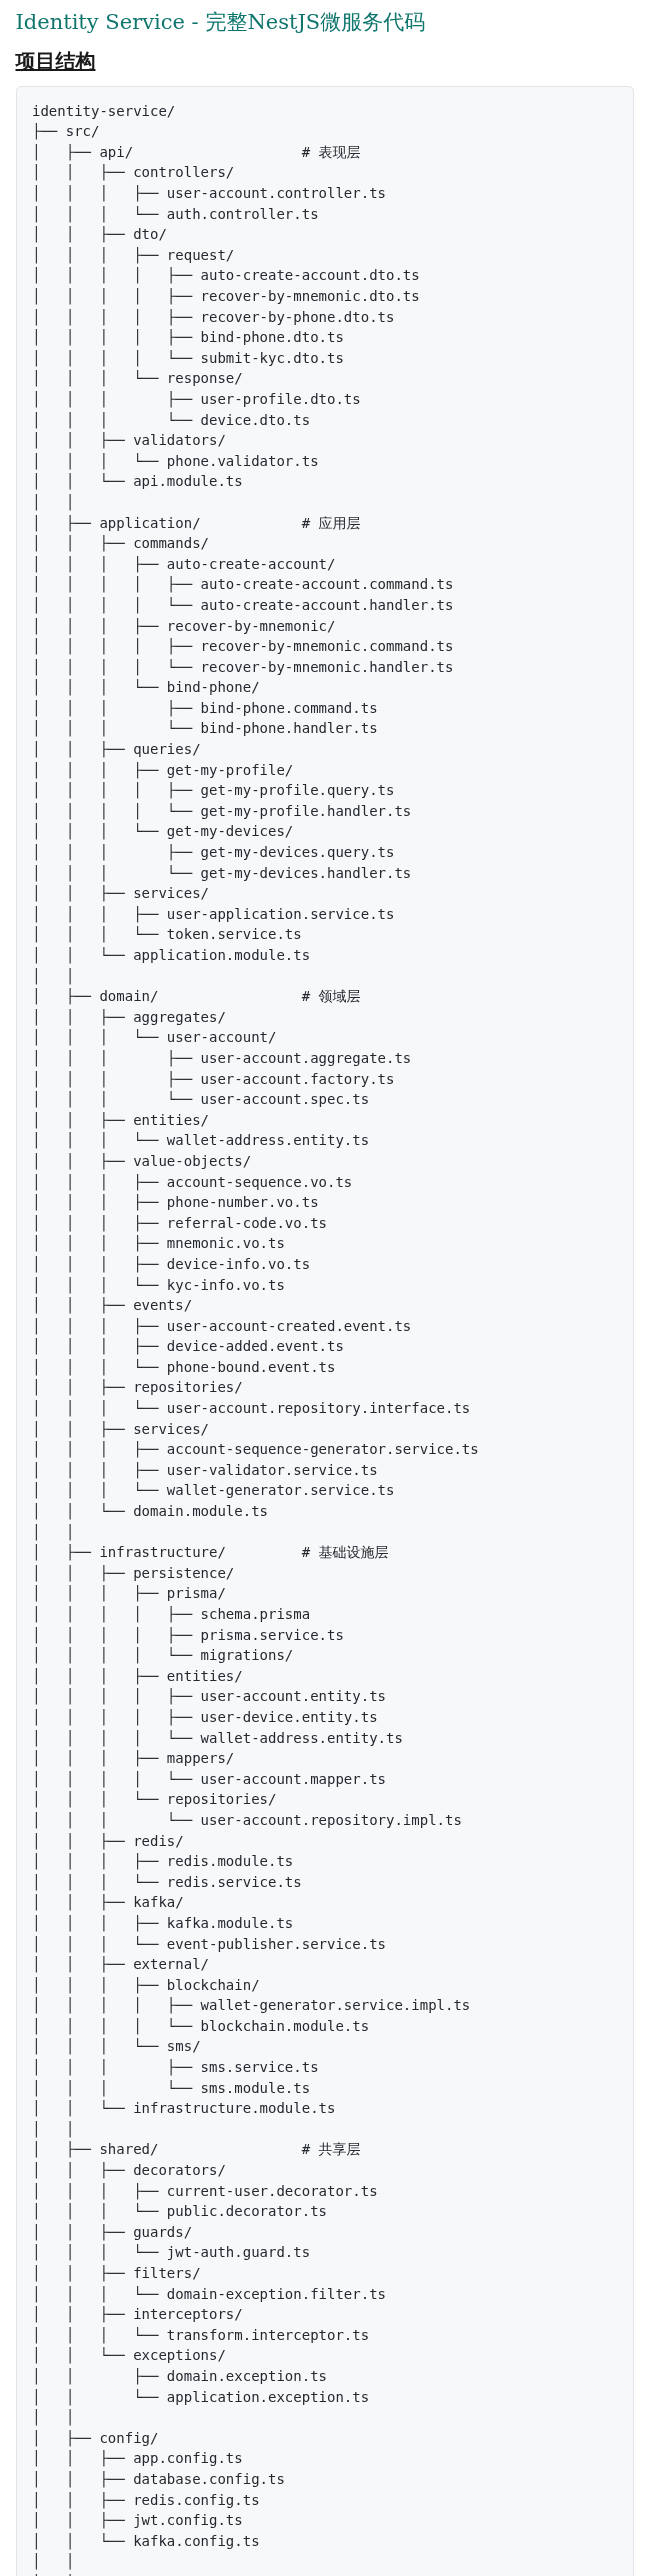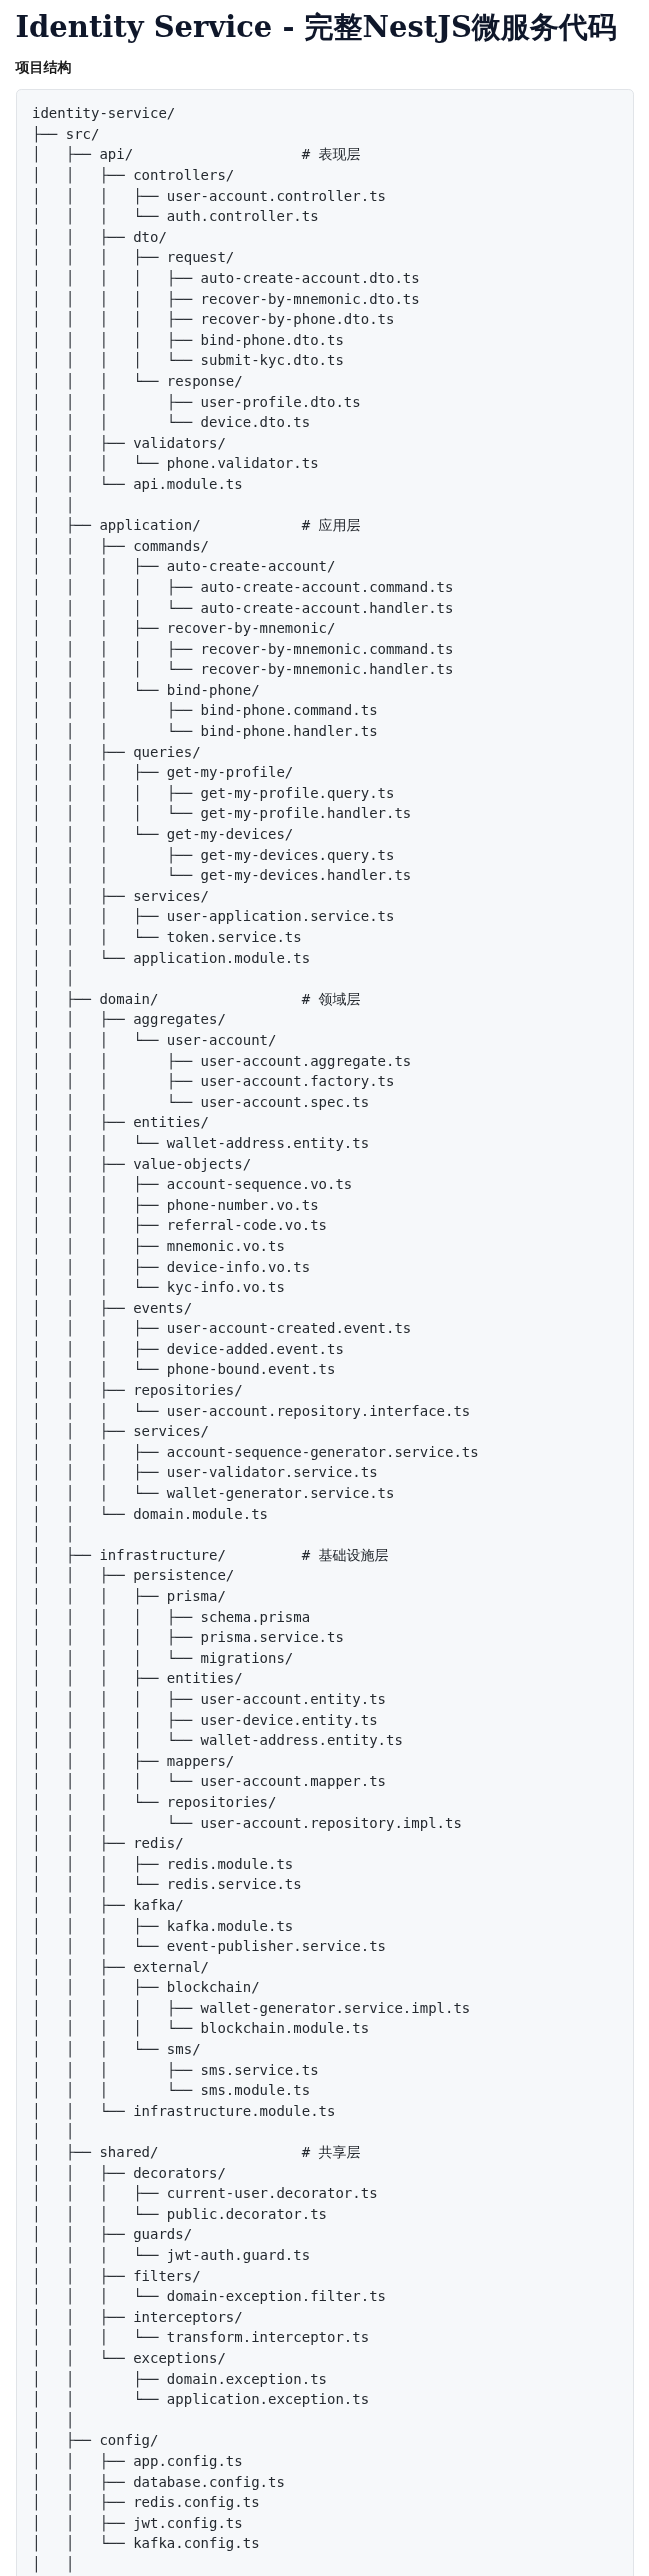--- a/index.html
+++ b/index.html
@@ -7,33 +7,34 @@
   html, body {
     background: #ffffff;
     font-family: "Liberation Sans", sans-serif;
   }
   .page {
     width: 649px;
     padding: 9.3px 15.5px 6.2px 15.5px;
   }
   .page-title {
     font-family: "DejaVu Serif", "Liberation Serif", serif;
-    font-size: 29px;
+    font-size: 21px;
     line-height: 1.3;
-    font-weight: 700;
-    color: #0f172a;
+    font-weight: 400;
+    color: #0f766e;
     margin: 0 0 11.3px 0;
   }
   .section-heading {
     font-family: "DejaVu Serif", "Liberation Serif", serif;
-    font-size: 14px;
+    font-size: 20px;
     line-height: 1.3;
     font-weight: 700;
     color: #1a1a1a;
     margin: 0 0 12.4px 0;
+    text-decoration: underline;
   }
   .code-block {
     background: #f6f8fa;
     border: 0.5px solid #e1e4e8;
     border-radius: 5.2px;
     padding: 13.4px 15.5px;
     overflow: hidden;
   }
   .tree-line {
     font-family: "DejaVu Sans Mono", "Liberation Mono", monospace;

